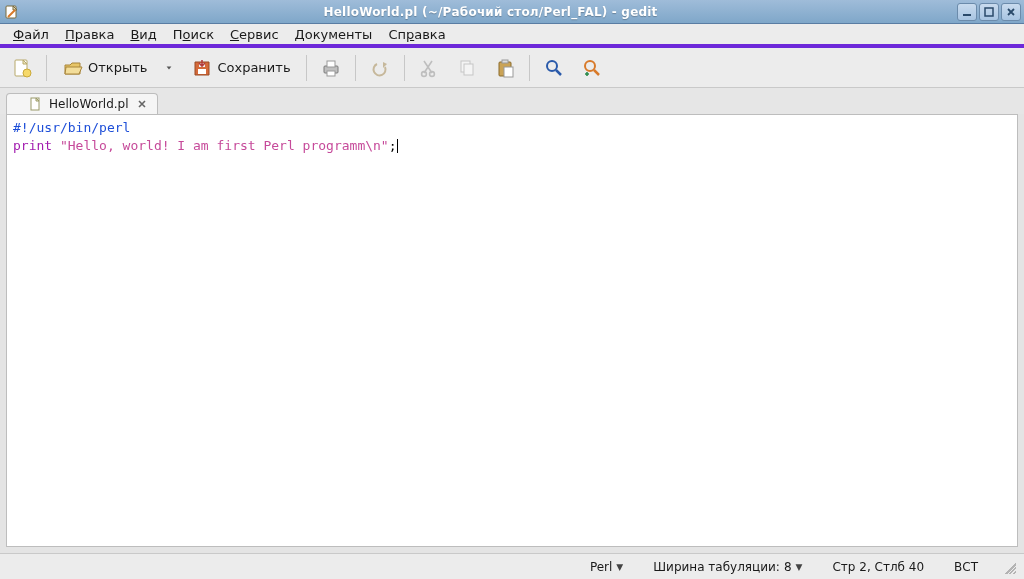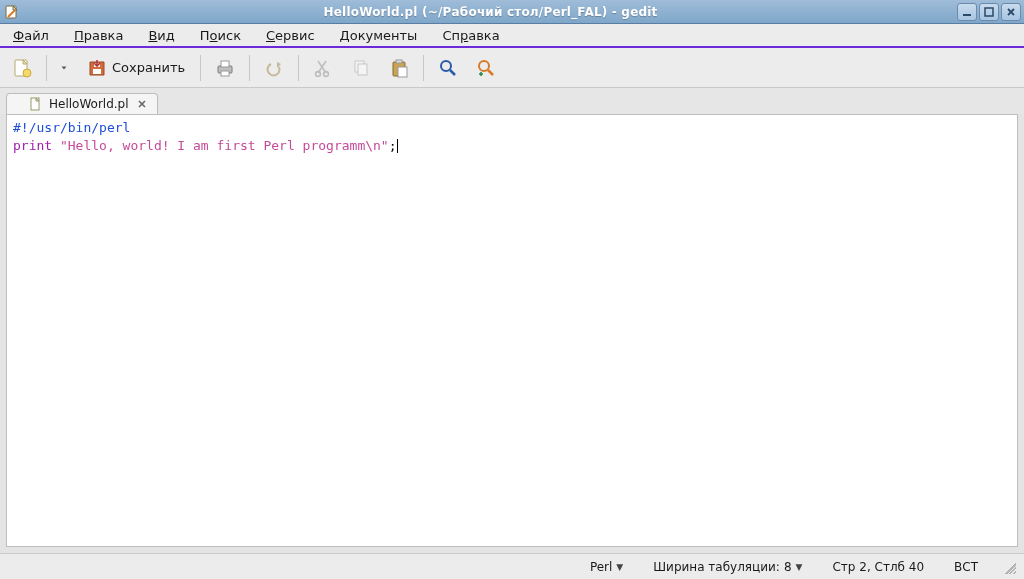--- a/index.html
+++ b/index.html
@@ -53,22 +53,22 @@
   }
   .winbtn svg { width: 10px; height: 10px; }
 
   
   .menubar {
     height: 24px;
     background: #ececec;
     display: flex;
     align-items: center;
     padding: 0 6px;
-    gap: 11px;
-    border-bottom: 2px solid #6d28d9;
+    gap: 2px;
+    border-bottom: 4px solid #6d28d9;
   }
   .menuitem {
     padding: 2px 7px;
     cursor: pointer;
     border-radius: 2px;
   }
   .mnemonic { text-decoration: underline; }
 
   
   .toolbar {
@@ -227,20 +227,29 @@
     <span class="ticon">
       <svg viewBox="0 0 22 22">
           <rect x="4" y="3" width="12" height="16" rx="1" fill="#fff" stroke="#b8a96a"></rect>
           <path d="M12 3 L16 7 L12 7 Z" fill="#efe7c0" stroke="#b8a96a"></path>
           <circle cx="16" cy="16" r="4" fill="#f6d96a" stroke="#caa93a"></circle>
         </svg>
     </span>
   </div>
   <div class="tsep"></div>
 
+  <div class="tbtn">
+    <span class="ticon">
+      <svg viewBox="0 0 22 22">
+          <path d="M3 8 L8 8 L10 6 L18 6 L18 17 L3 17 Z" fill="#e7c567" stroke="#a8853a"></path>
+          <path d="M4 10 L20 10 L17 17 L3 17 Z" fill="#f3dd99" stroke="#a8853a"></path>
+        </svg>
+    </span>
+    <span>Открыть</span>
+  </div>
   <div class="tbtn icononly" style="width:18px;">
     <span class="dropdown-caret">
       <svg viewBox="0 0 10 10">
           <path d="M2 3 L8 3 L5 7 Z" fill="#555"></path>
         </svg>
     </span>
   </div>
 
   <div class="tbtn">
     <span class="ticon">

